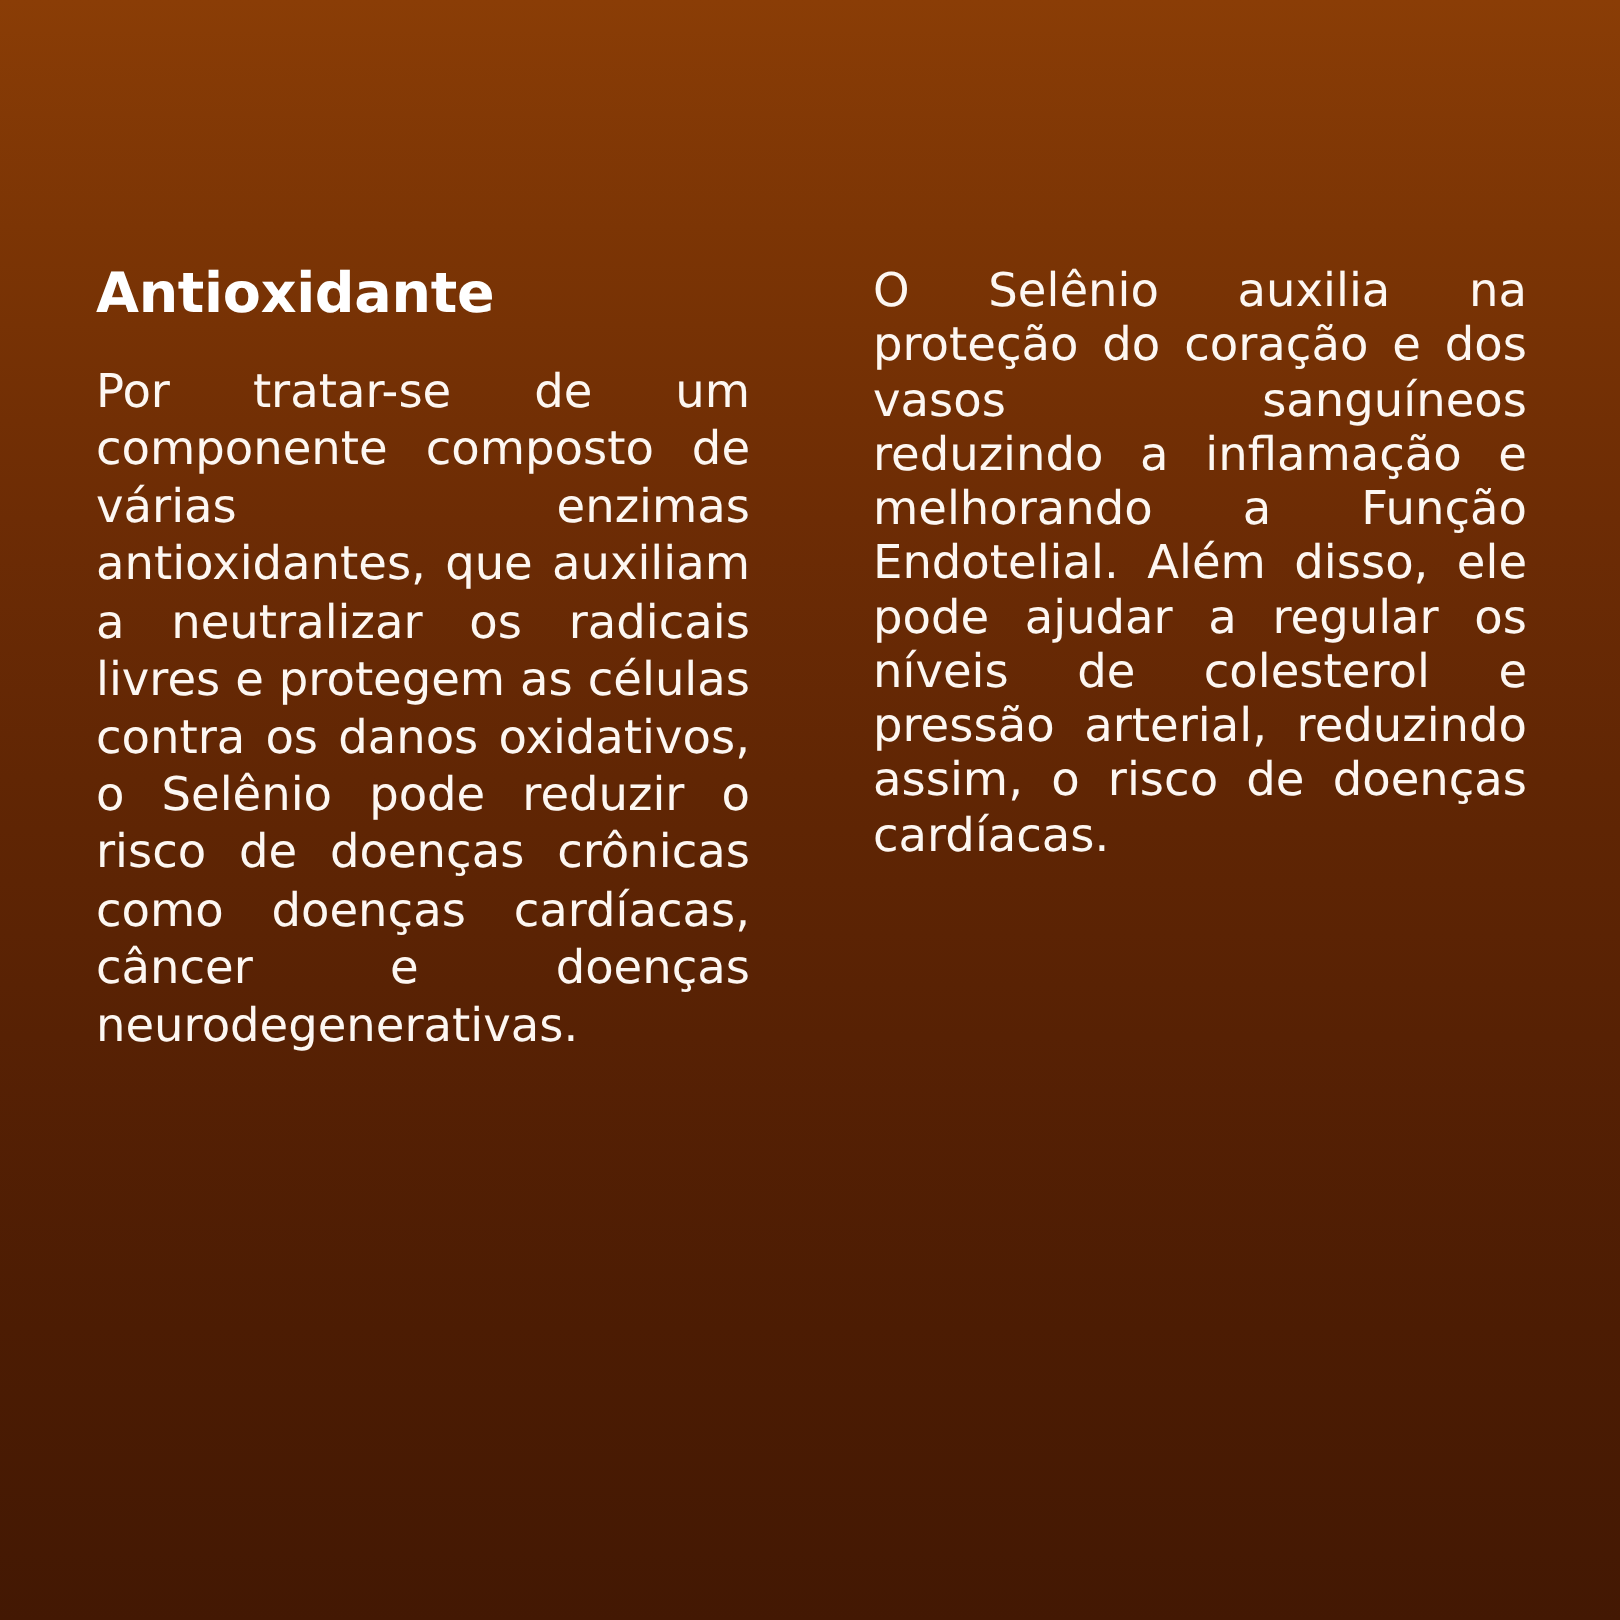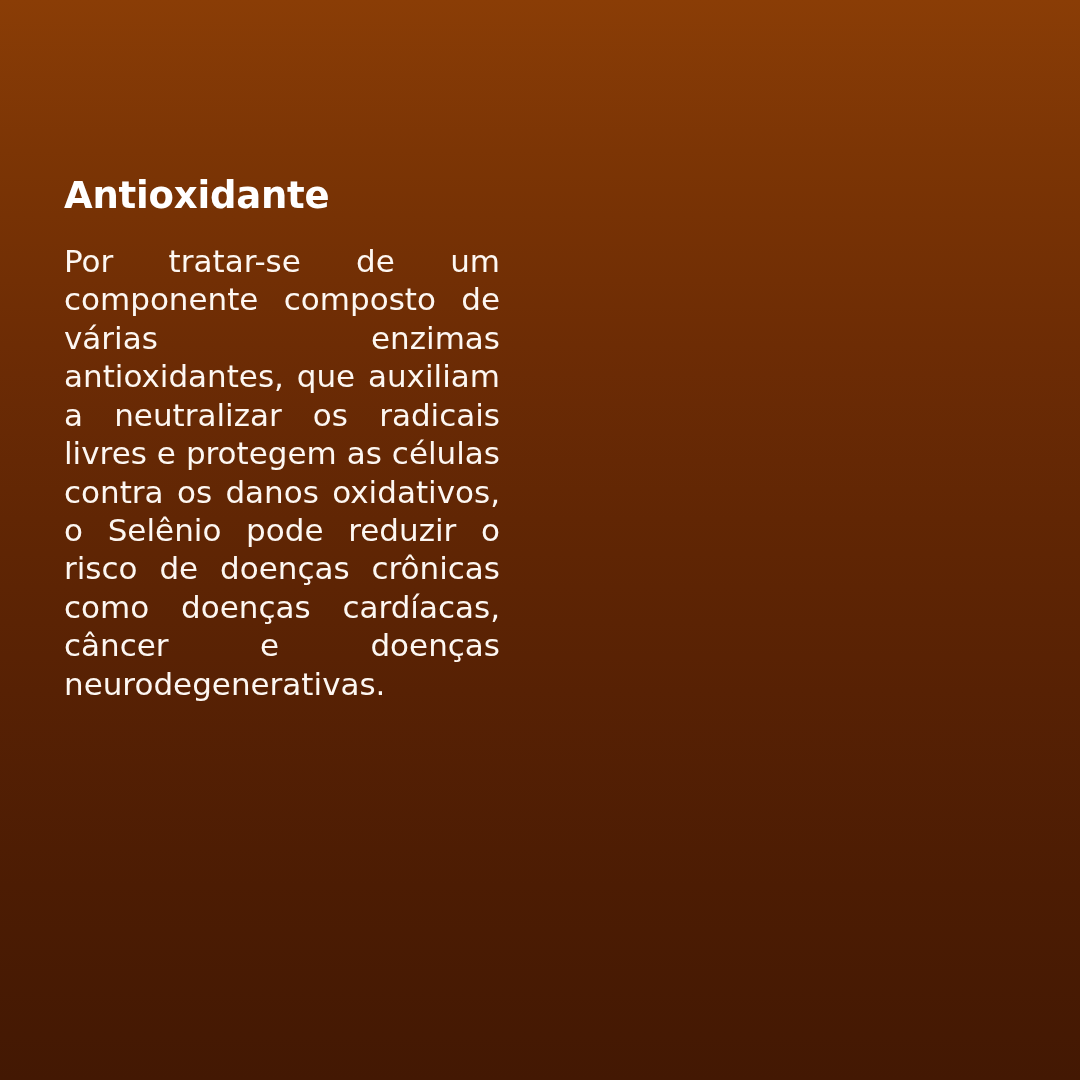--- a/index.html
+++ b/index.html
@@ -66,16 +66,17 @@
 
 <div class="slide">
   <div class="content">
 
     <div class="column col-left">
       <h2 class="col-title">Antioxidante</h2>
       <p class="col-body">Por tratar-se de um componente composto de várias enzimas antioxidantes, que auxiliam a neutralizar os radicais livres e protegem as células contra os danos oxidativos, o Selênio pode reduzir o risco de doenças crônicas como doenças cardíacas, câncer e doenças neurodegenerativas.</p>
     </div>
 
     <div class="column col-right">
+      <p class="col-body">O Selênio auxilia na proteção do coração e dos vasos sanguíneos reduzindo a inflamação e melhorando a Função Endotelial. Além disso, ele pode ajudar a regular os níveis de colesterol e pressão arterial, reduzindo assim, o risco de doenças cardíacas.</p>
     </div>
 
   </div>
 </div>
 
 </body></html>

